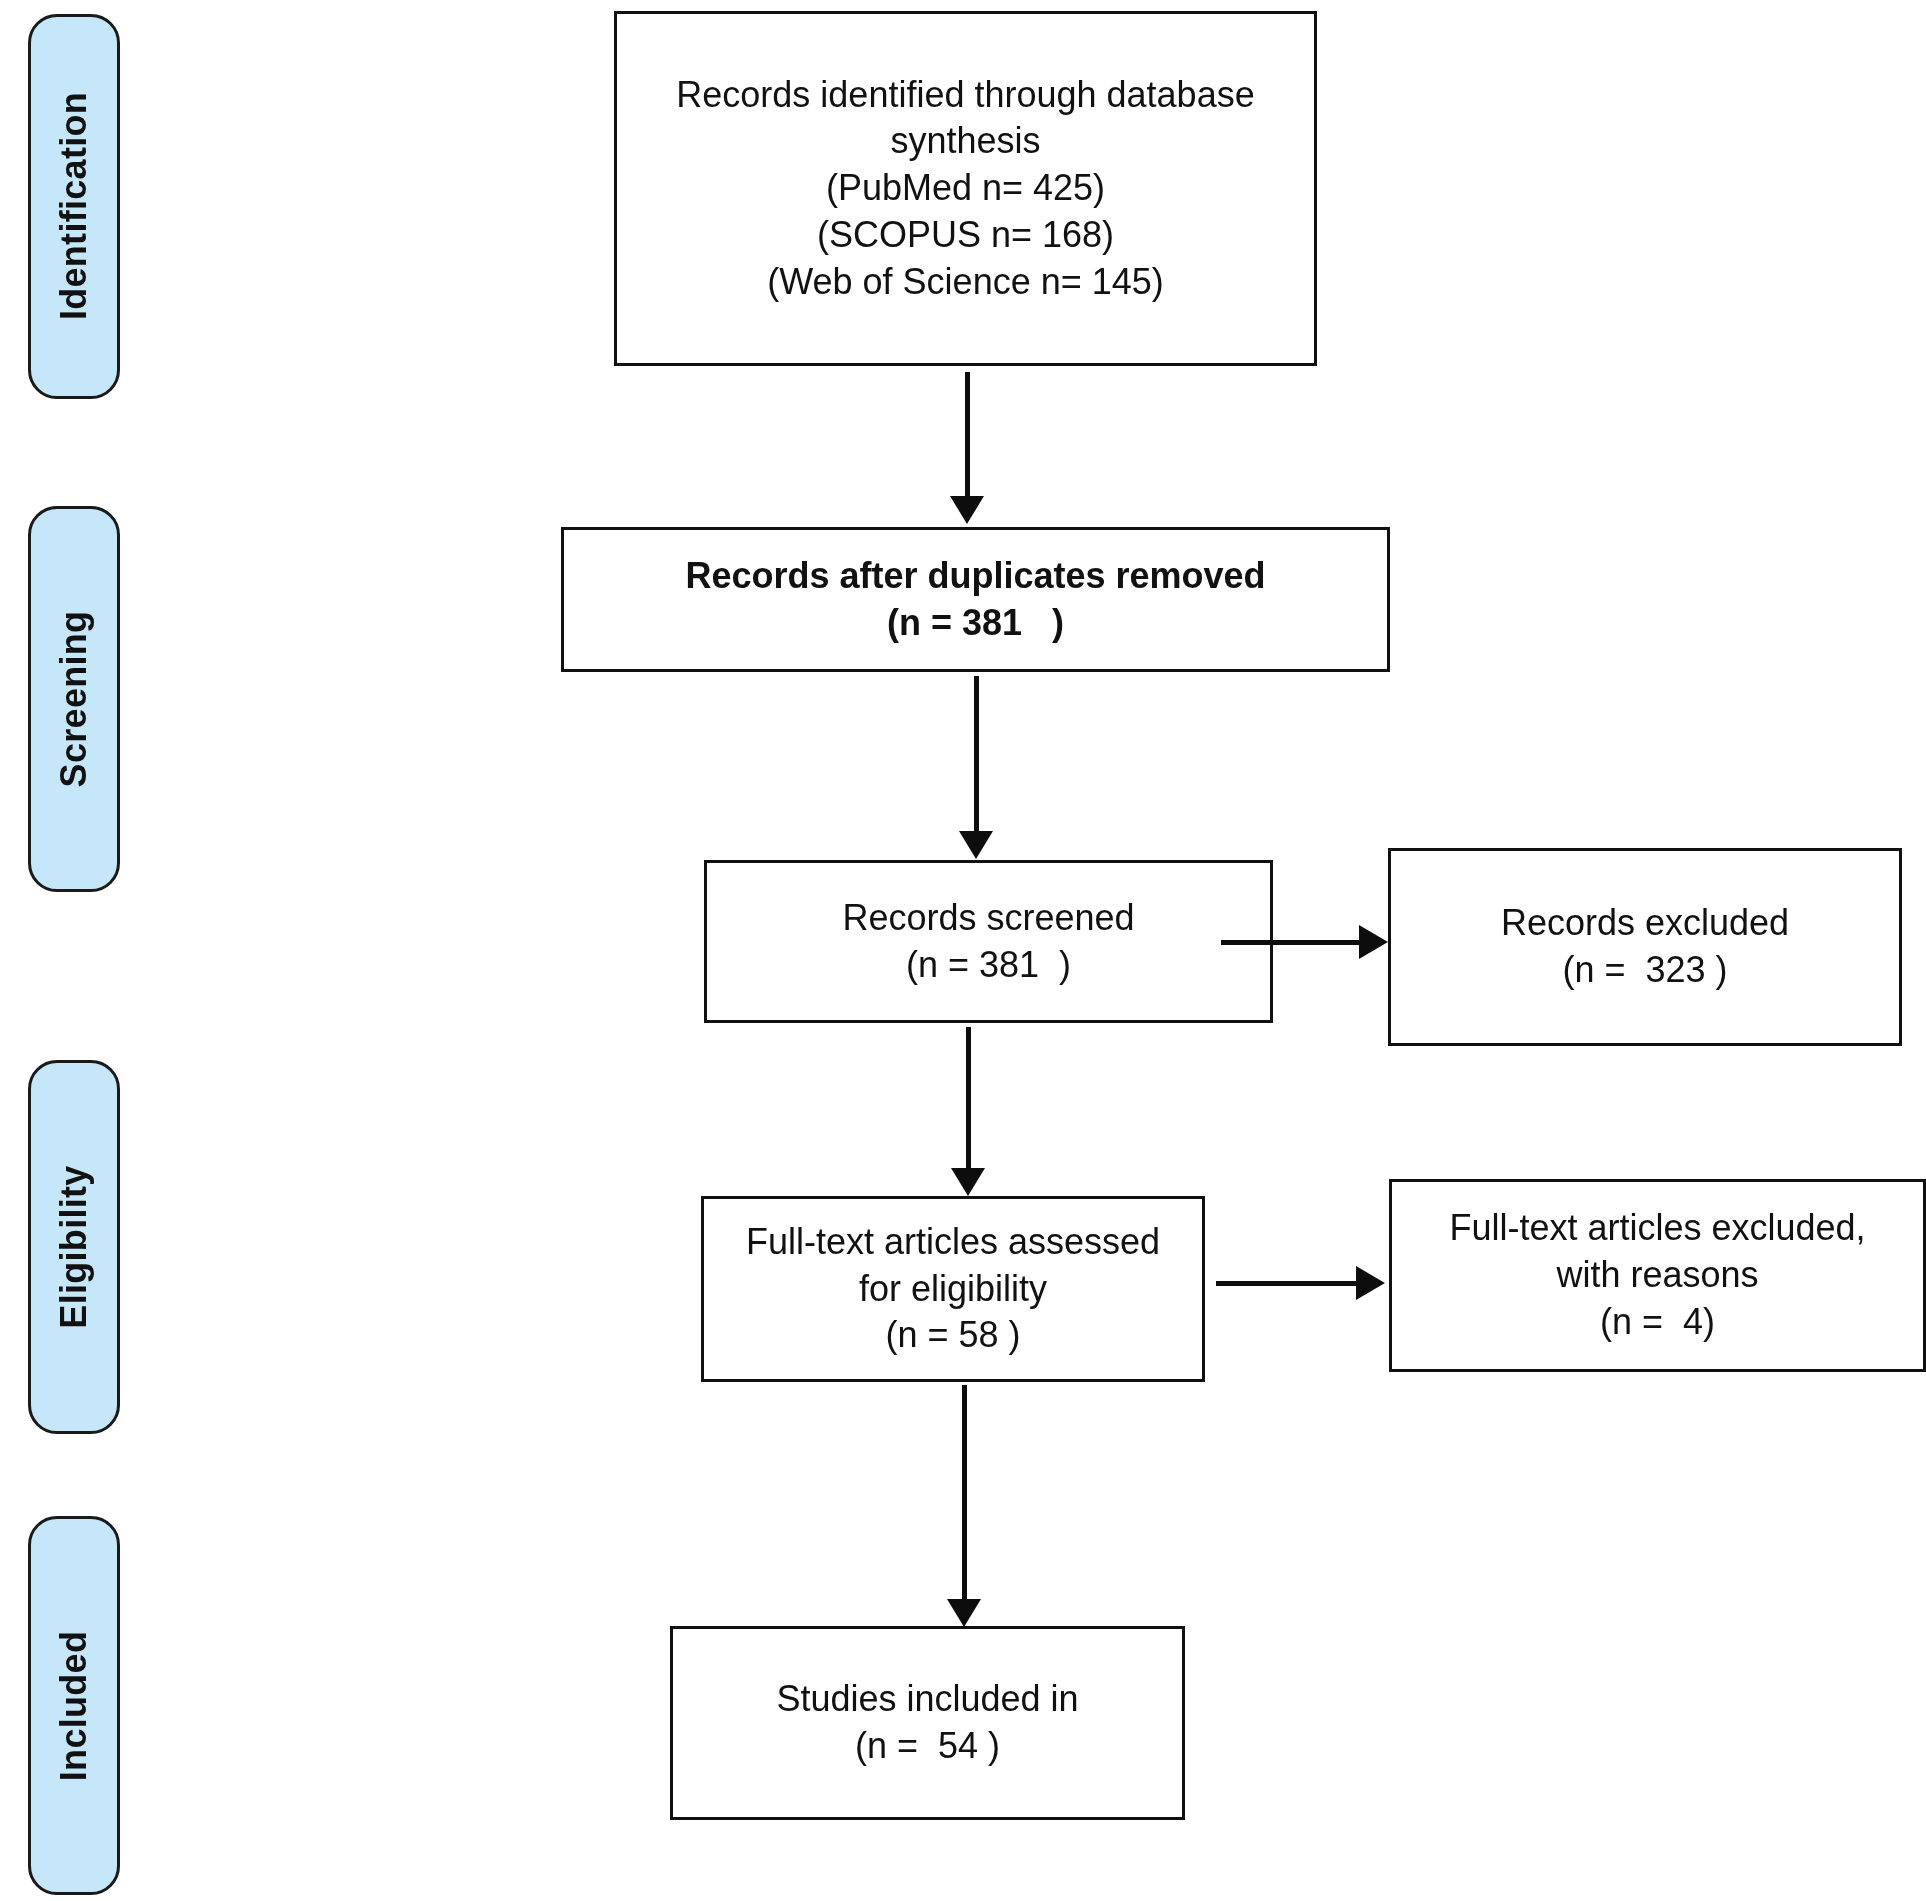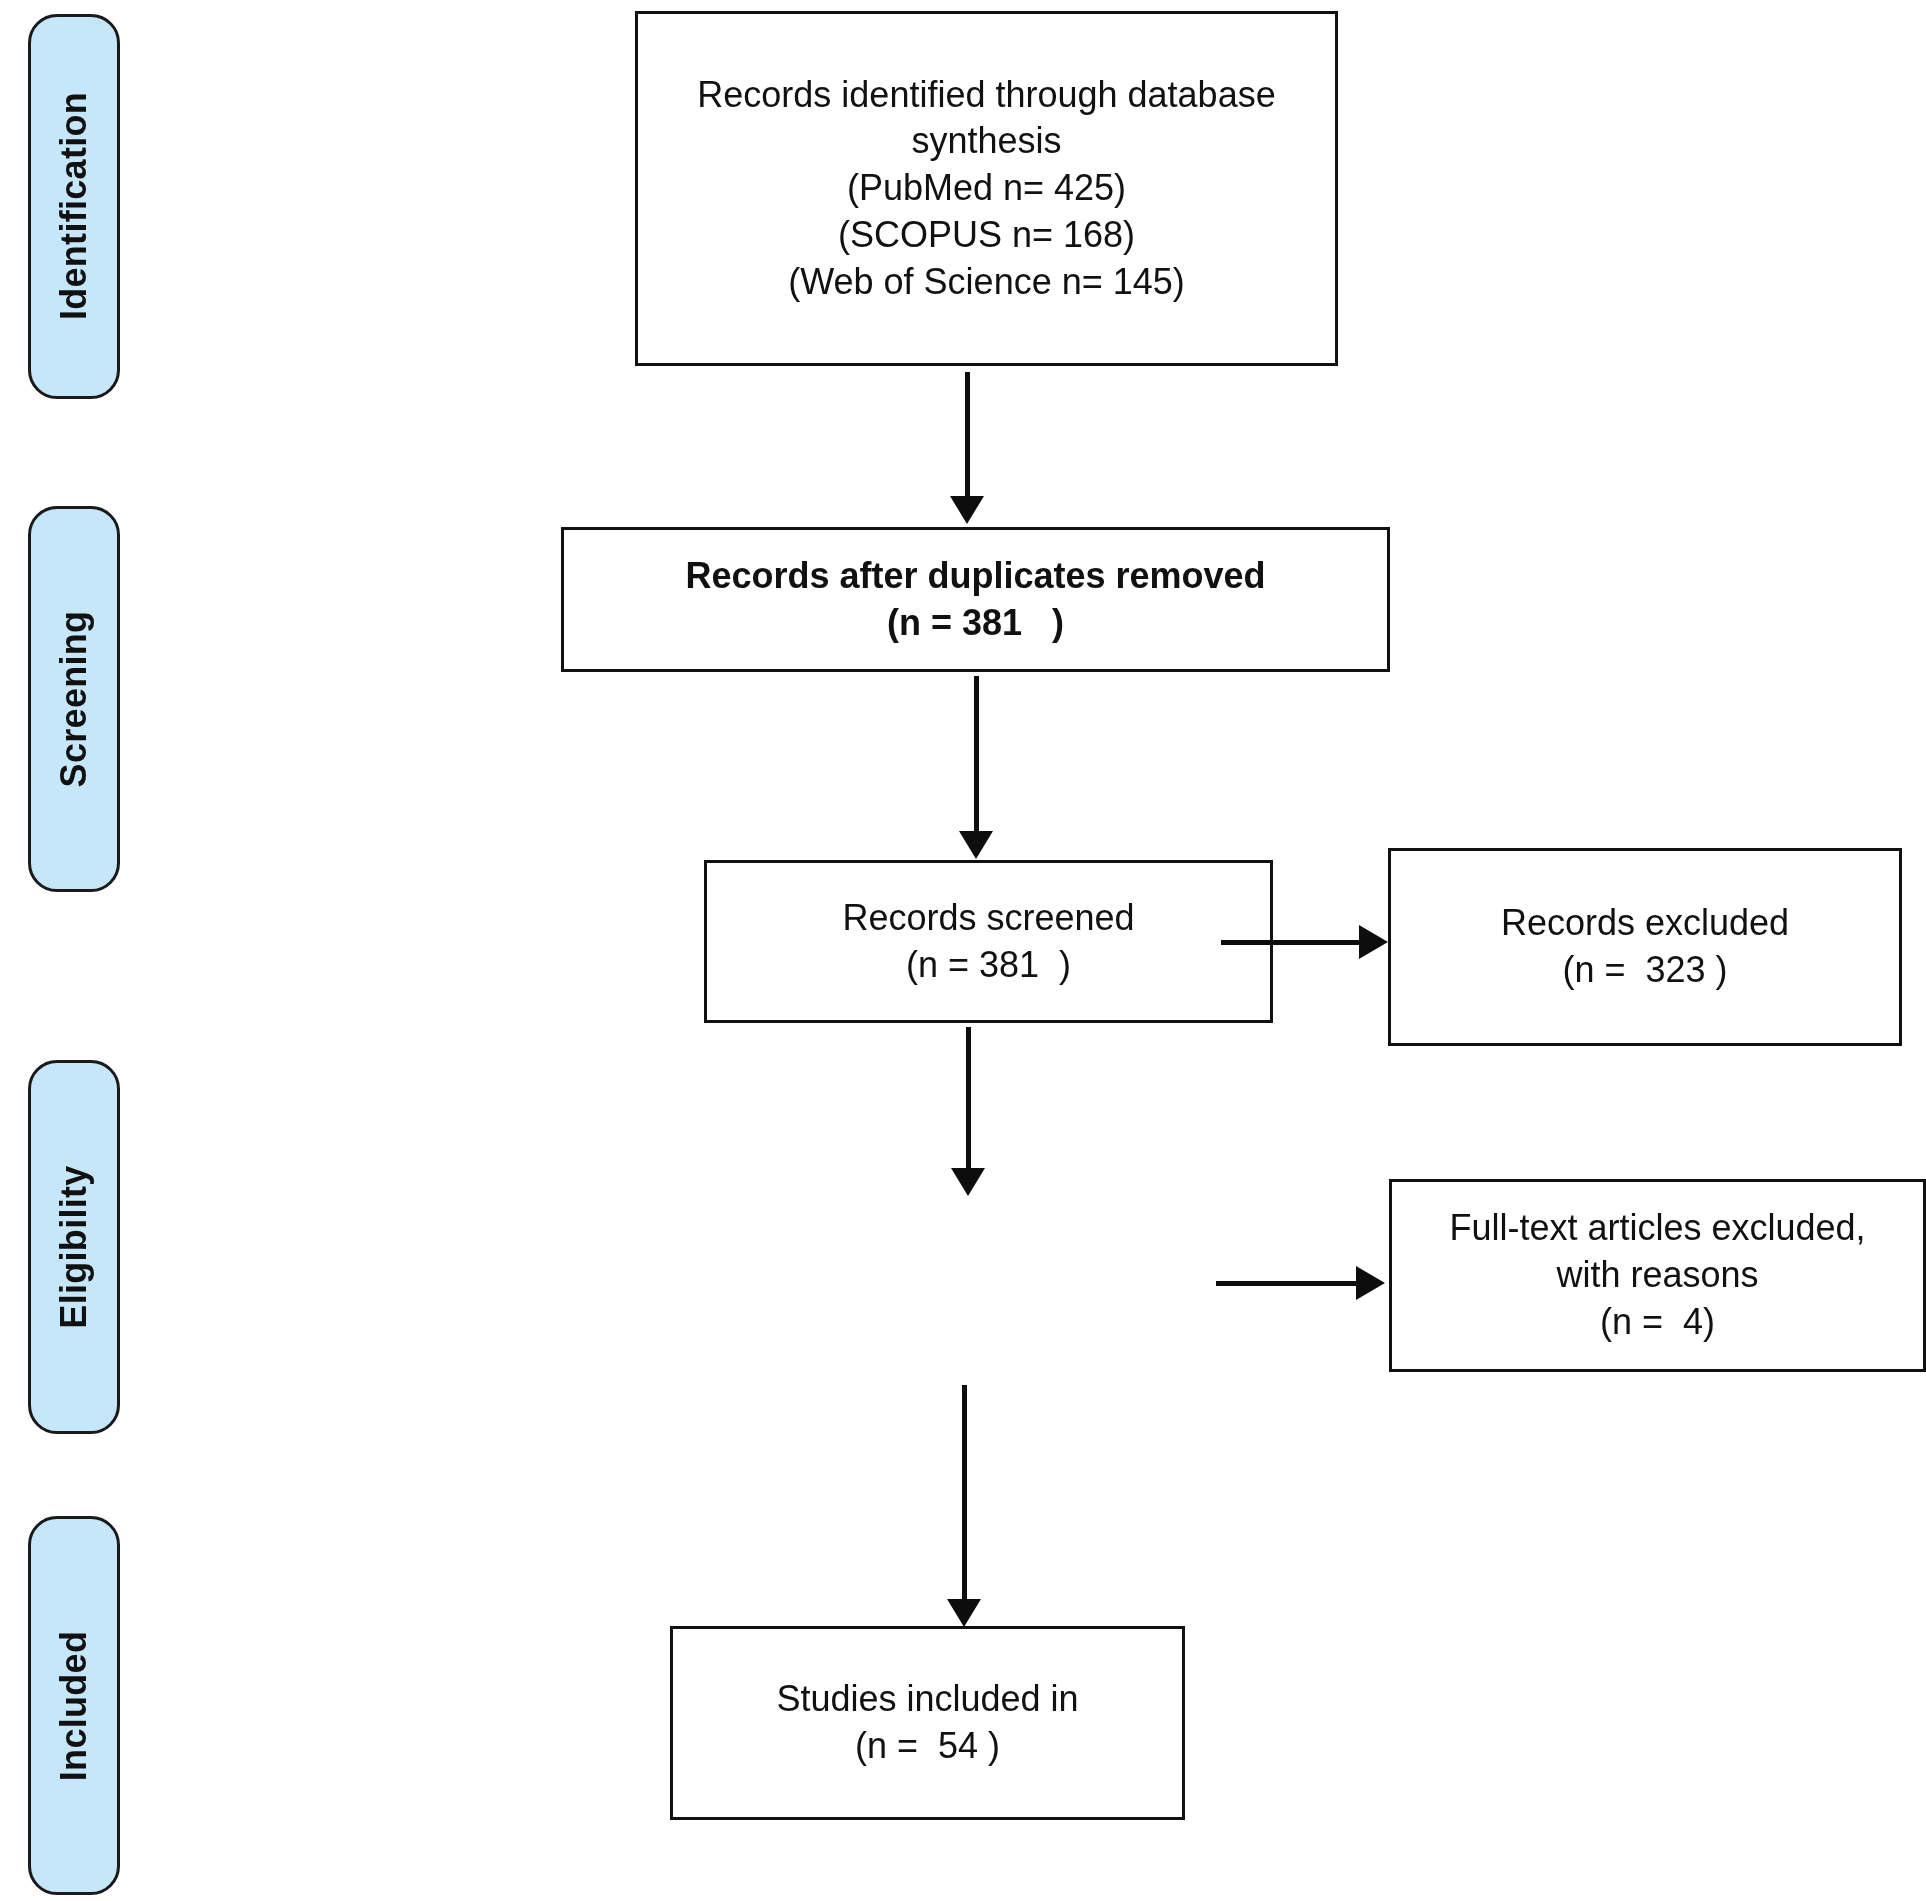--- a/index.html
+++ b/index.html
@@ -118,21 +118,21 @@
   </div>
 
   <div class="stage-pill" style="left:28px; top:1060px; width:92px; height:374px;">
     <span class="stage-pill-label">Eligibility</span>
   </div>
 
   <div class="stage-pill" style="left:28px; top:1516px; width:92px; height:379px;">
     <span class="stage-pill-label">Included</span>
   </div>
 
-  <div class="flow-box" style="left:635px; top:11.2px; width:703px; height:355px;">
+  <div class="flow-box" style="left:614px; top:11.2px; width:703px; height:355px;">
     <div class="flow-line">Records identified through database</div>
     <div class="flow-line">synthesis</div>
     <div class="flow-line">(PubMed n= 425)</div>
     <div class="flow-line">(SCOPUS n= 168)</div>
     <div class="flow-line">(Web of Science n= 145)</div>
   </div>
 
   <div class="arrow-v" style="left:967px; top:372px; height:152px;">
     <div class="shaft" style="height:125px;"></div>
     <div class="head" style="top:124px;"></div>
@@ -161,20 +161,25 @@
   <div class="flow-box" style="left:1388px; top:848px; width:514px; height:198px;">
     <div class="flow-line">Records excluded</div>
     <div class="flow-line">(n =  323 )</div>
   </div>
 
   <div class="arrow-v" style="left:968px; top:1027px; height:170px;">
     <div class="shaft" style="height:142px;"></div>
     <div class="head" style="top:141px;"></div>
   </div>
 
+  <div class="flow-box" style="left:701px; top:1196px; width:504px; height:186px;">
+    <div class="flow-line">Full-text articles assessed</div>
+    <div class="flow-line">for eligibility</div>
+    <div class="flow-line">(n = 58 )</div>
+  </div>
 
   <div class="arrow-h" style="left:1216px; top:1283px; width:170px;">
     <div class="shaft" style="width:141px;"></div>
     <div class="head" style="left:140px;"></div>
   </div>
 
   <div class="flow-box" style="left:1389px; top:1179px; width:537px; height:193px;">
     <div class="flow-line">Full-text articles excluded,</div>
     <div class="flow-line">with reasons</div>
     <div class="flow-line">(n =  4)</div>

